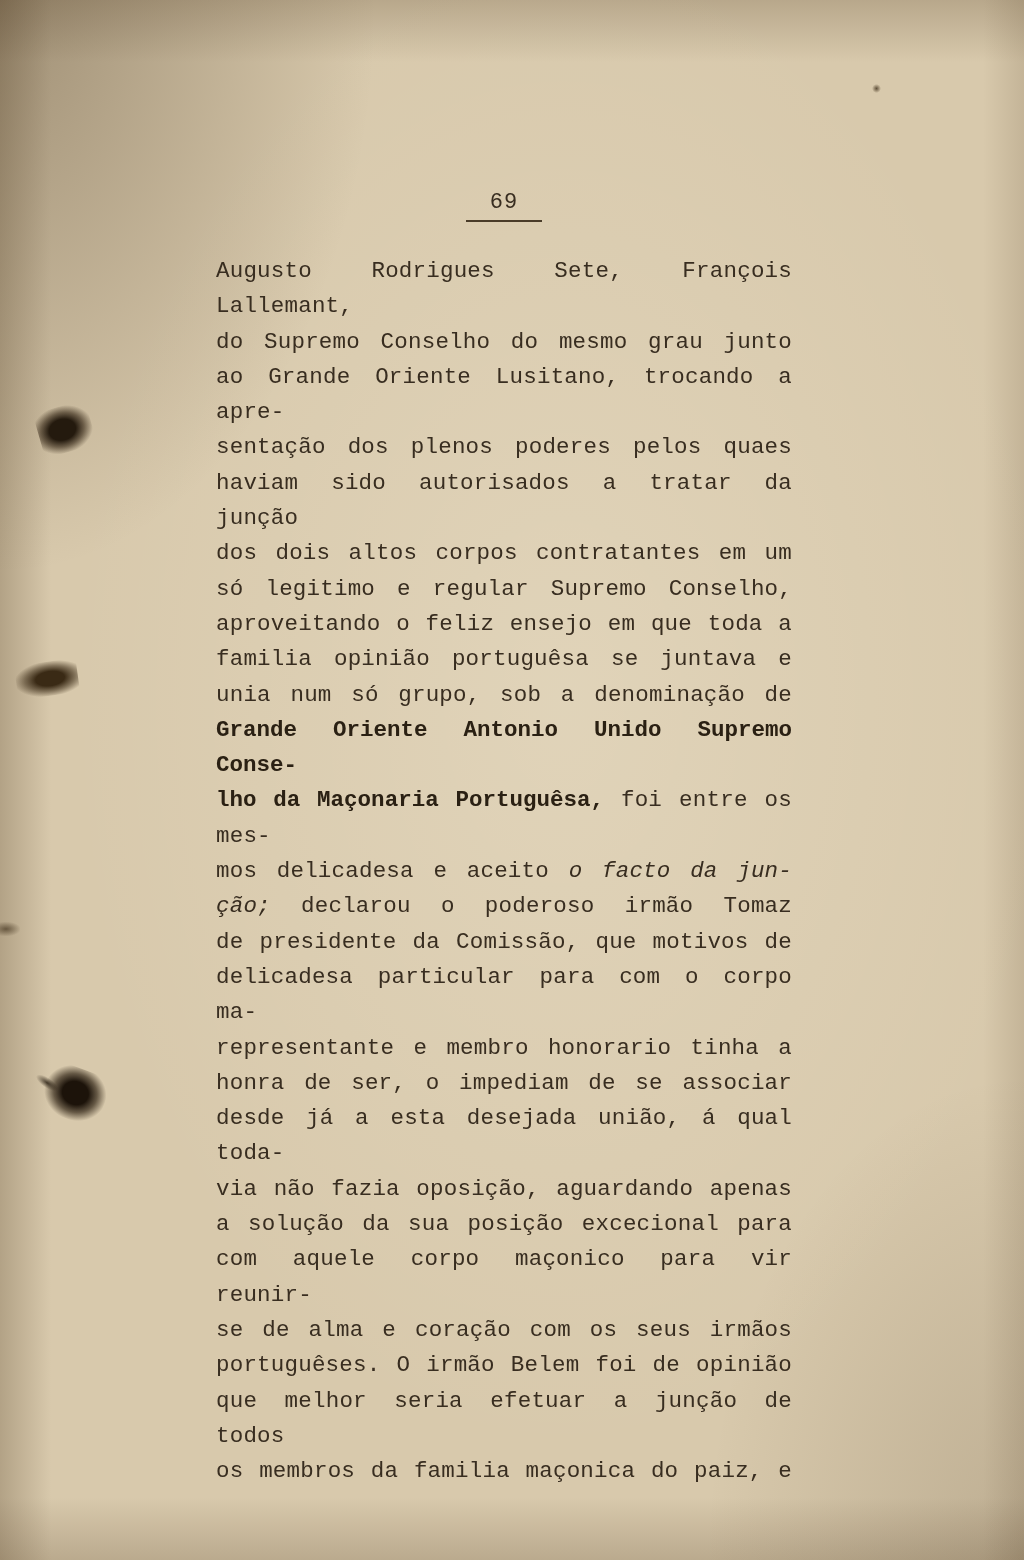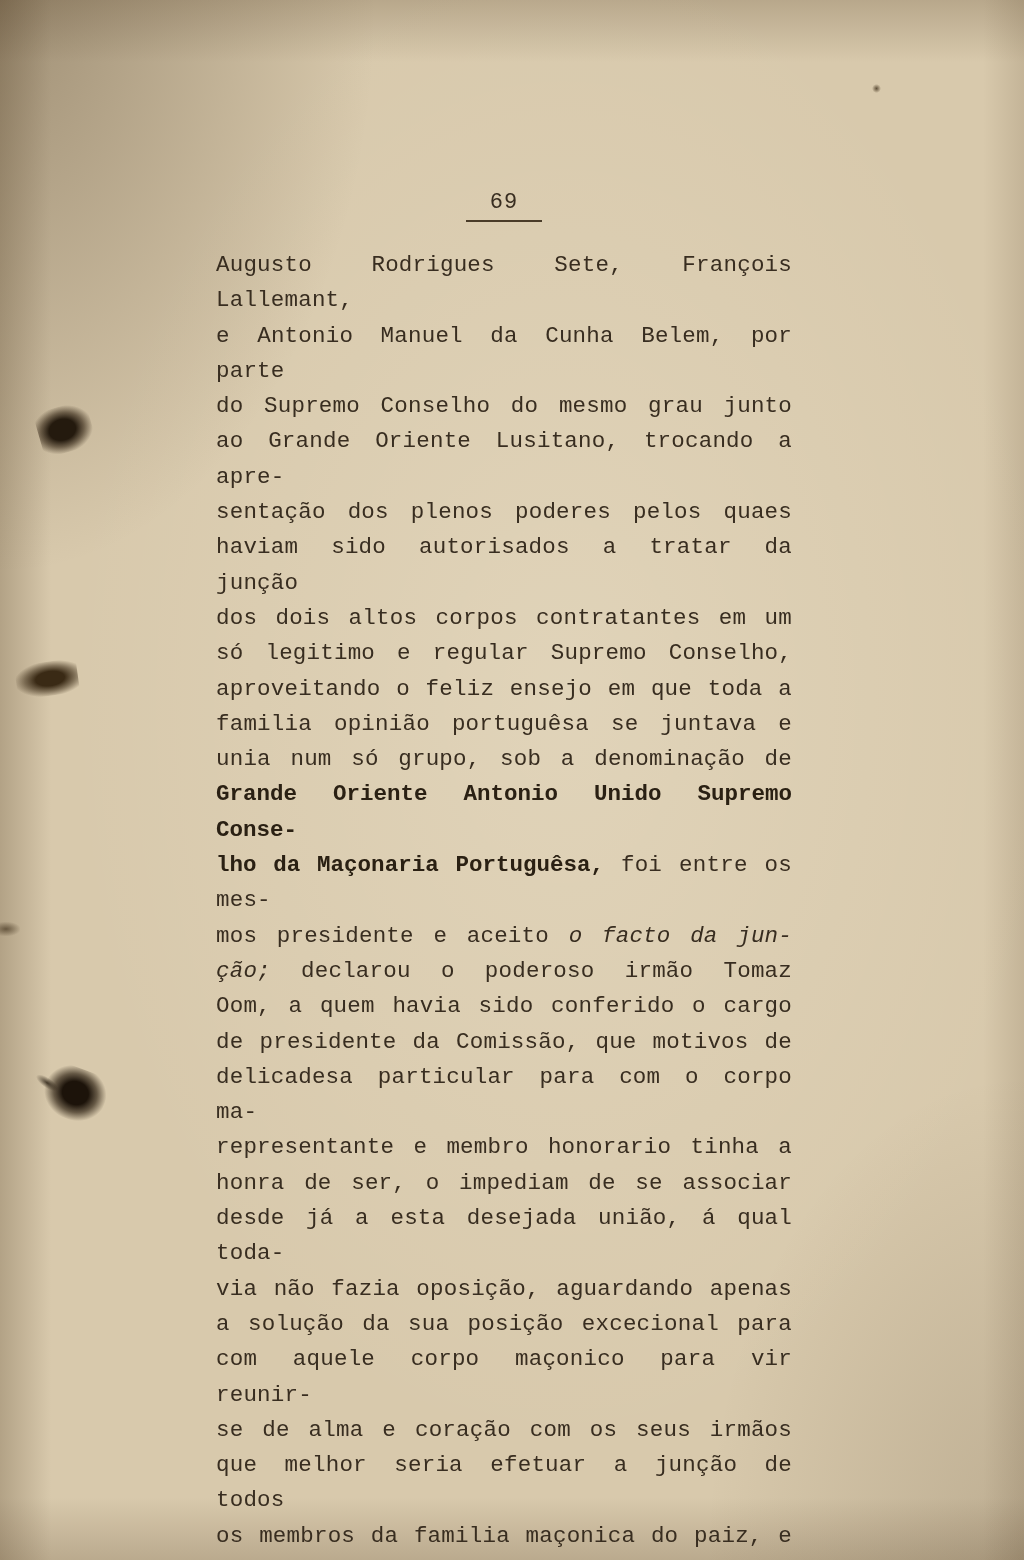--- a/index.html
+++ b/index.html
@@ -41,21 +41,21 @@
     font-size: 22px;
     letter-spacing: 1px;
   }
   .page-number-wrap .num {
     display: inline-block;
     padding: 0 24px 5px 24px;
     border-bottom: 2px solid #4a3c29;
   }
   .text-block {
     position: absolute;
-    top: 248px;
+    top: 254px;
     left: 216px;
     width: 576px;
     font-size: 22.5px;
     line-height: 35.3px;
     letter-spacing: 0.2px;
     word-spacing: 1px;
   }
   .line {
     text-align: justify;
     text-align-last: justify;
@@ -107,41 +107,40 @@
   <div class="spot spot-3"></div>
   <div class="spot spot-4"></div>
   <div class="spot spot-5"></div>
 
   <div class="page-number-wrap">
     <span class="num">69</span>
   </div>
 
   <div class="text-block" id="text-block">
       <div class="line"><span class="seg-regular">Augusto Rodrigues Sete, François Lallemant,</span></div>
-      <div class="line"><span class="seg-regular">e Antonio Manuel da Cunha Belem, por parte</span></div>
       <div class="line"><span class="seg-regular">do Supremo Conselho do mesmo grau junto</span></div>
       <div class="line"><span class="seg-regular">ao Grande Oriente Lusitano, trocando a apre-</span></div>
       <div class="line"><span class="seg-regular">sentação dos plenos poderes pelos quaes</span></div>
       <div class="line"><span class="seg-regular">haviam sido autorisados a tratar da junção</span></div>
       <div class="line"><span class="seg-regular">dos dois altos corpos contratantes em um</span></div>
       <div class="line"><span class="seg-regular">só legitimo e regular Supremo Conselho,</span></div>
       <div class="line"><span class="seg-regular">aproveitando o feliz ensejo em que toda a</span></div>
       <div class="line"><span class="seg-regular">familia opinião portuguêsa se juntava e</span></div>
       <div class="line"><span class="seg-regular">unia num só grupo, sob a denominação de</span></div>
       <div class="line"><span class="seg-bold">Grande Oriente Antonio Unido Supremo Conse-</span></div>
       <div class="line"><span class="seg-bold">lho da Maçonaria Portuguêsa,</span><span class="seg-regular"> foi entre os mes-</span></div>
-      <div class="line"><span class="seg-regular">mos presidente e aceito </span><span class="seg-italic">o facto da jun-</span></div>
+      <div class="line"><span class="seg-regular">mos delicadesa e aceito </span><span class="seg-italic">o facto da jun-</span></div>
       <div class="line"><span class="seg-italic">ção;</span><span class="seg-regular"> declarou o poderoso irmão Tomaz</span></div>
-      <div class="line"><span class="seg-regular">Oom, a quem havia sido conferido o cargo</span></div>
       <div class="line"><span class="seg-regular">de presidente da Comissão, que motivos de</span></div>
       <div class="line"><span class="seg-regular">delicadesa particular para com o corpo ma-</span></div>
       <div class="line"><span class="seg-regular">representante e membro honorario tinha a</span></div>
       <div class="line"><span class="seg-regular">honra de ser, o impediam de se associar</span></div>
       <div class="line"><span class="seg-regular">desde já a esta desejada união, á qual toda-</span></div>
       <div class="line"><span class="seg-regular">via não fazia oposição, aguardando apenas</span></div>
       <div class="line"><span class="seg-regular">a solução da sua posição excecional para</span></div>
       <div class="line"><span class="seg-regular">com aquele corpo maçonico para vir reunir-</span></div>
       <div class="line"><span class="seg-regular">se de alma e coração com os seus irmãos</span></div>
+      <div class="line"><span class="seg-regular">portuguêses. O irmão Belem foi de opinião</span></div>
       <div class="line"><span class="seg-regular">que melhor seria efetuar a junção de todos</span></div>
       <div class="line"><span class="seg-regular">os membros da familia maçonica do paiz, e</span></div>
     </div>
 
 </div>
 
 </body></html>

